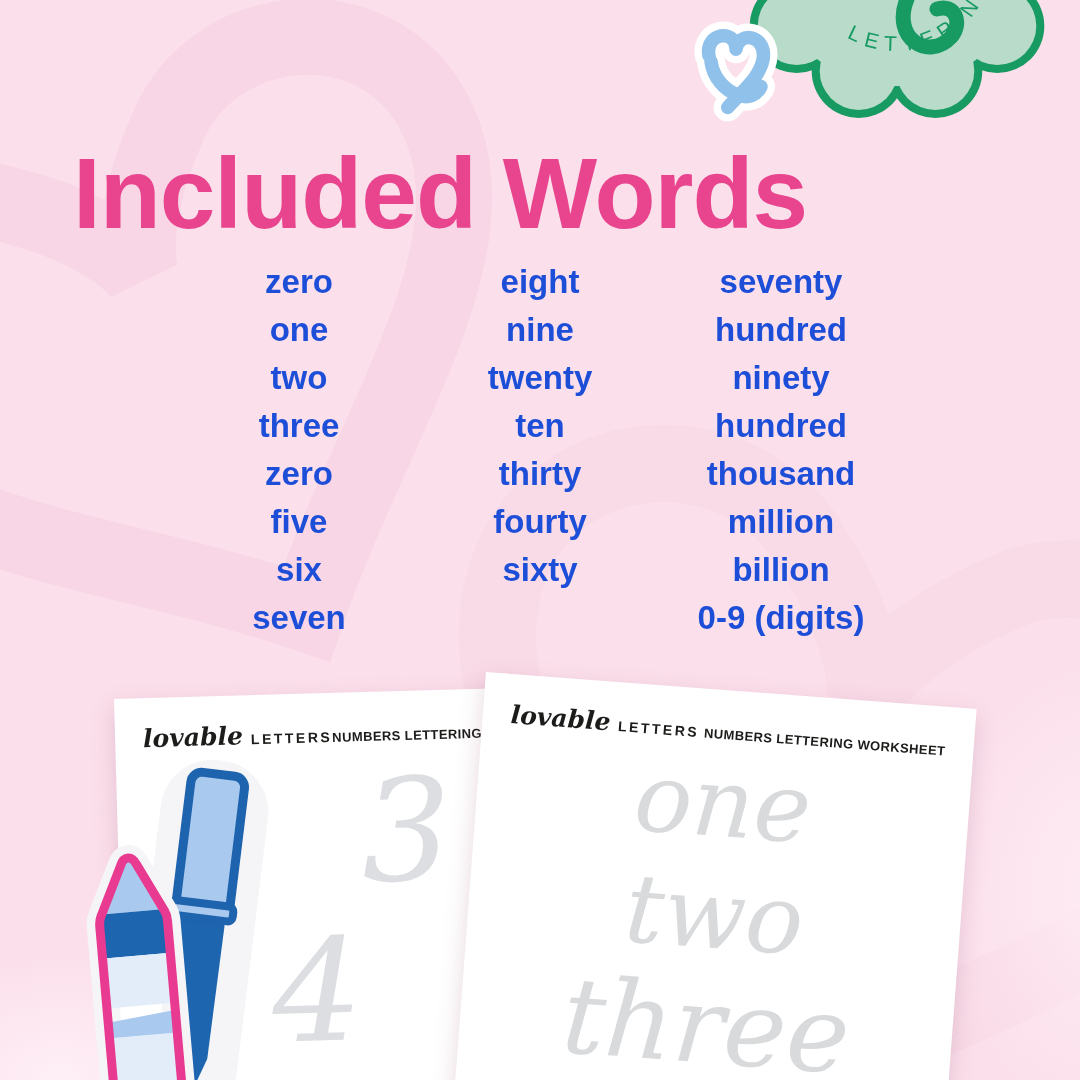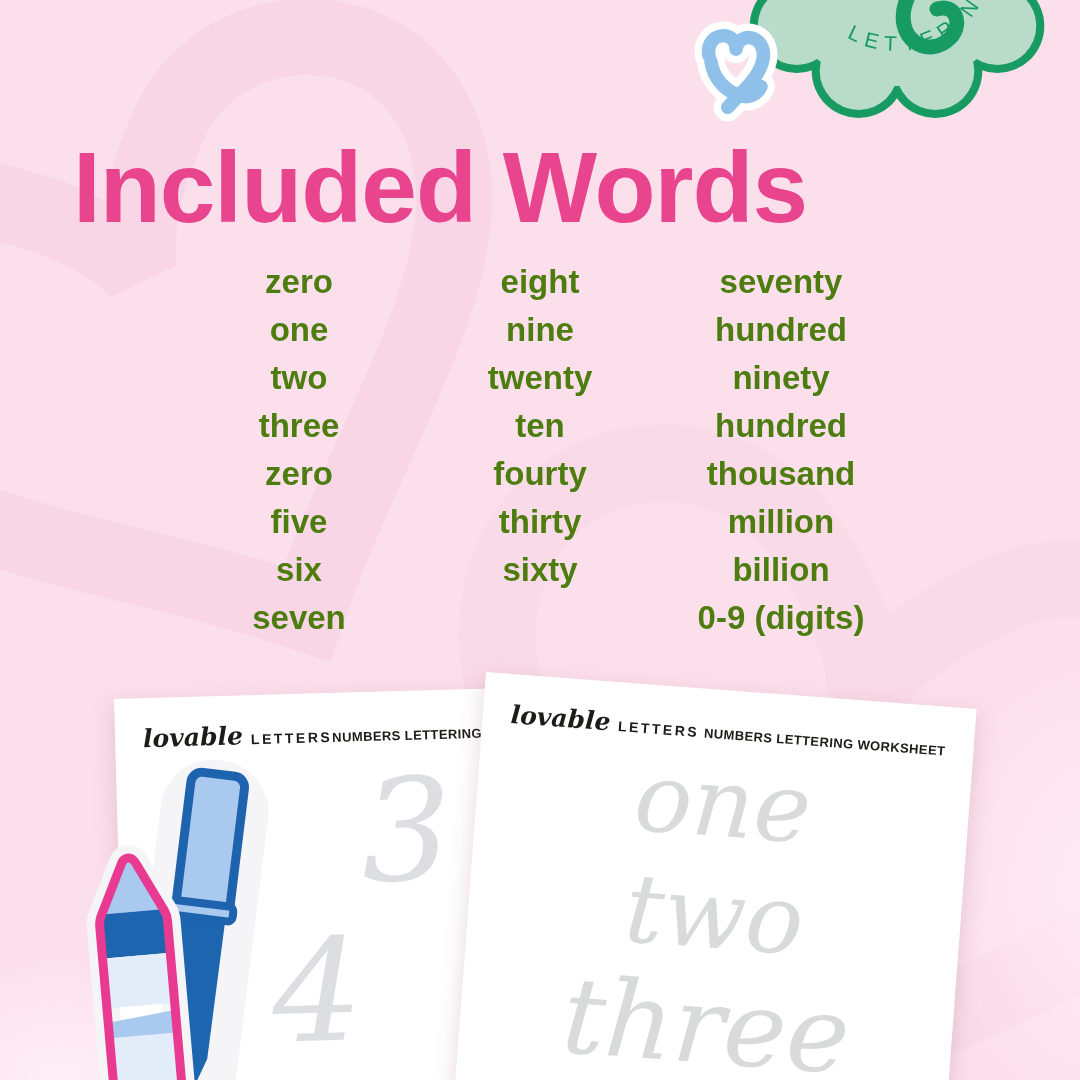--- a/index.html
+++ b/index.html
@@ -10,21 +10,21 @@
   }
   
   .bg-heart{position:absolute;pointer-events:none;}
   .bg-blob{position:absolute;border-radius:50%;pointer-events:none;}
   
   .badge-svg{position:absolute;left:712px;top:-232px;width:370px;height:370px;}
   
   .heart-svg{position:absolute;left:684px;top:18px;width:104px;height:104px;}
   
   .heading{
-    position:absolute;top:130px;left:0;width:880px;
+    position:absolute;top:136px;left:0;width:880px;
     text-align:center;font-size:100px;font-weight:bold;letter-spacing:-1px;
   }
   
   .words-wrap{
     position:absolute;top:258px;left:50%;transform:translateX(-50%);
     width:714px;display:flex;justify-content:space-between;
   }
   .word-col{width:232px;text-align:center;}
   .word-item{display:block;font-size:33px;font-weight:bold;line-height:48px;}
   
@@ -109,38 +109,38 @@
     <path d="M 26 42 C 28 58, 40 70, 52 74 C 62 78, 70 74, 74 66"></path>
   </g>
   <g stroke="#90c1ea" stroke-width="13" stroke-linecap="round" stroke-linejoin="round">
     <path d="M 24 36 C 20 14, 50 10, 50 30 C 52 12, 80 16, 76 40 C 72 58, 58 68, 42 86"></path>
     <path d="M 26 42 C 28 58, 40 70, 52 74 C 62 78, 70 74, 74 66"></path>
   </g>
 </svg>
 
 <h1 class="heading" style="color:#e8458e;margin:0;">Included Words</h1>
 
-<div class="words-wrap" style="color:#4d7c0f;">
+<div class="words-wrap" style="color:#1d4ed8;">
   <div class="word-col">
     <span class="word-item">zero</span>
     <span class="word-item">one</span>
     <span class="word-item">two</span>
     <span class="word-item">three</span>
     <span class="word-item">zero</span>
     <span class="word-item">five</span>
     <span class="word-item">six</span>
     <span class="word-item">seven</span>
   </div>
   <div class="word-col">
     <span class="word-item">eight</span>
     <span class="word-item">nine</span>
     <span class="word-item">twenty</span>
     <span class="word-item">ten</span>
+    <span class="word-item">thirty</span>
     <span class="word-item">fourty</span>
-    <span class="word-item">thirty</span>
     <span class="word-item">sixty</span>
   </div>
   <div class="word-col">
     <span class="word-item">seventy</span>
     <span class="word-item">hundred</span>
     <span class="word-item">ninety</span>
     <span class="word-item">hundred</span>
     <span class="word-item">thousand</span>
     <span class="word-item">million</span>
     <span class="word-item">billion</span>

